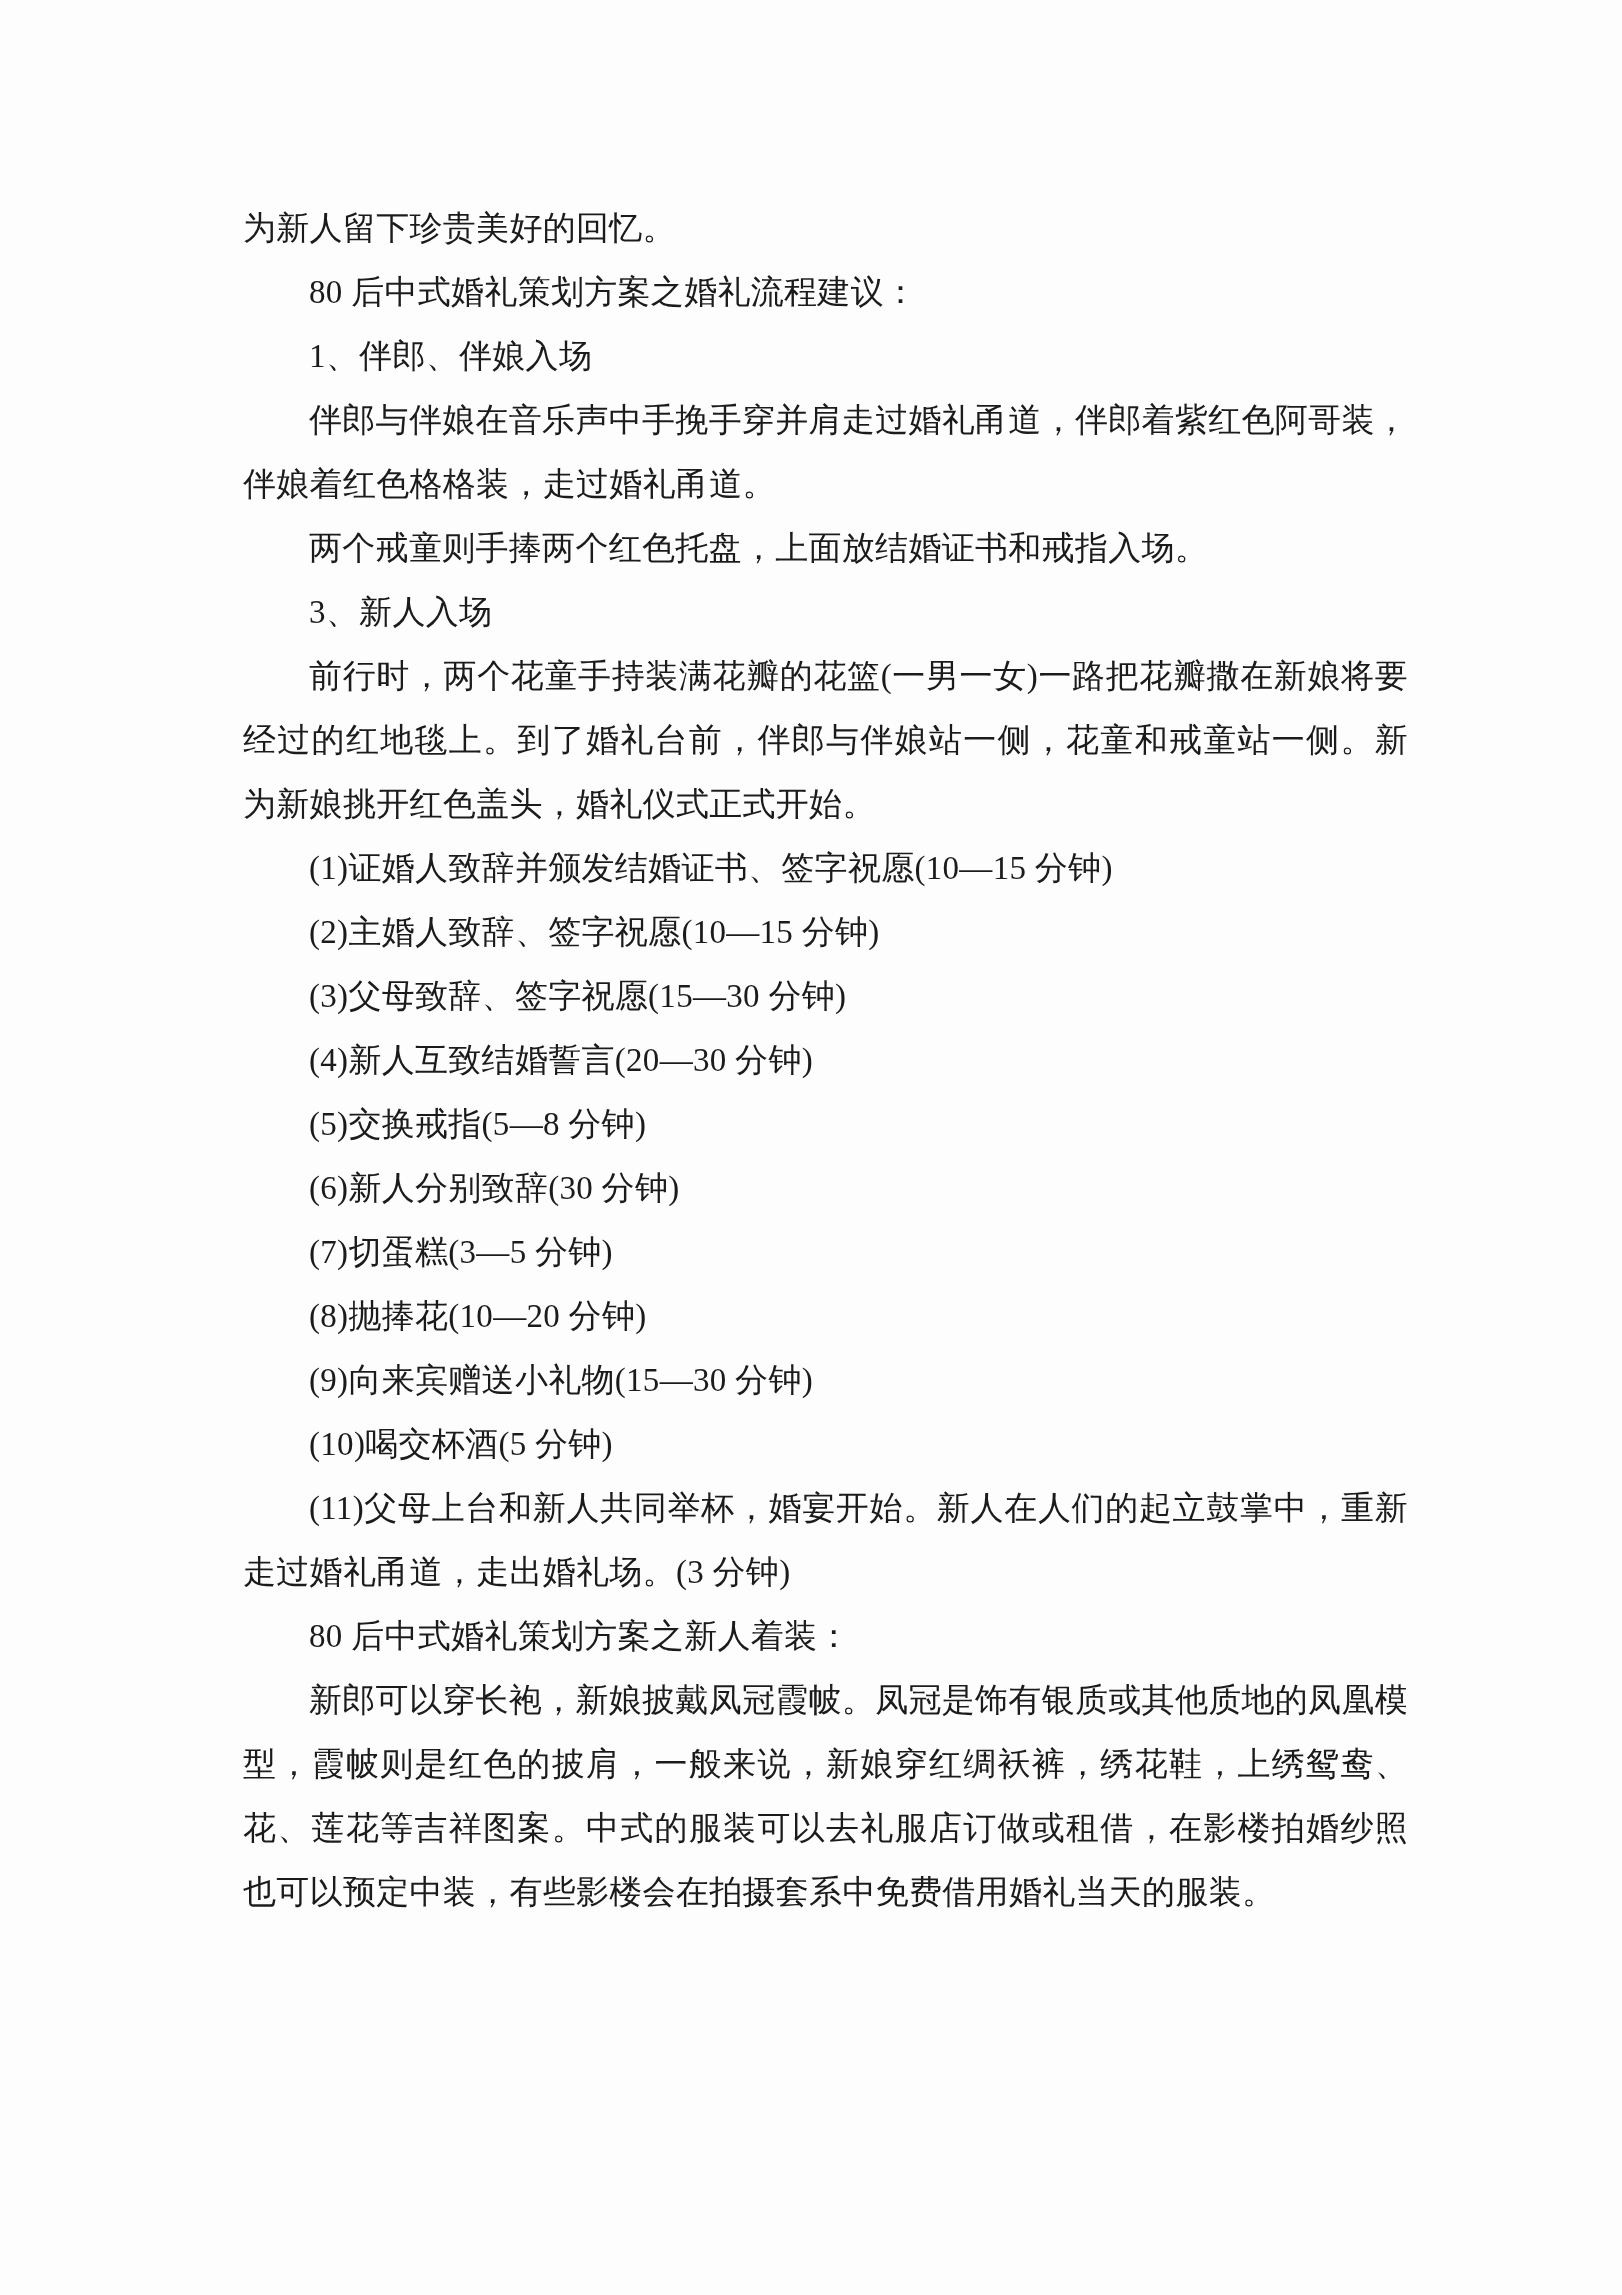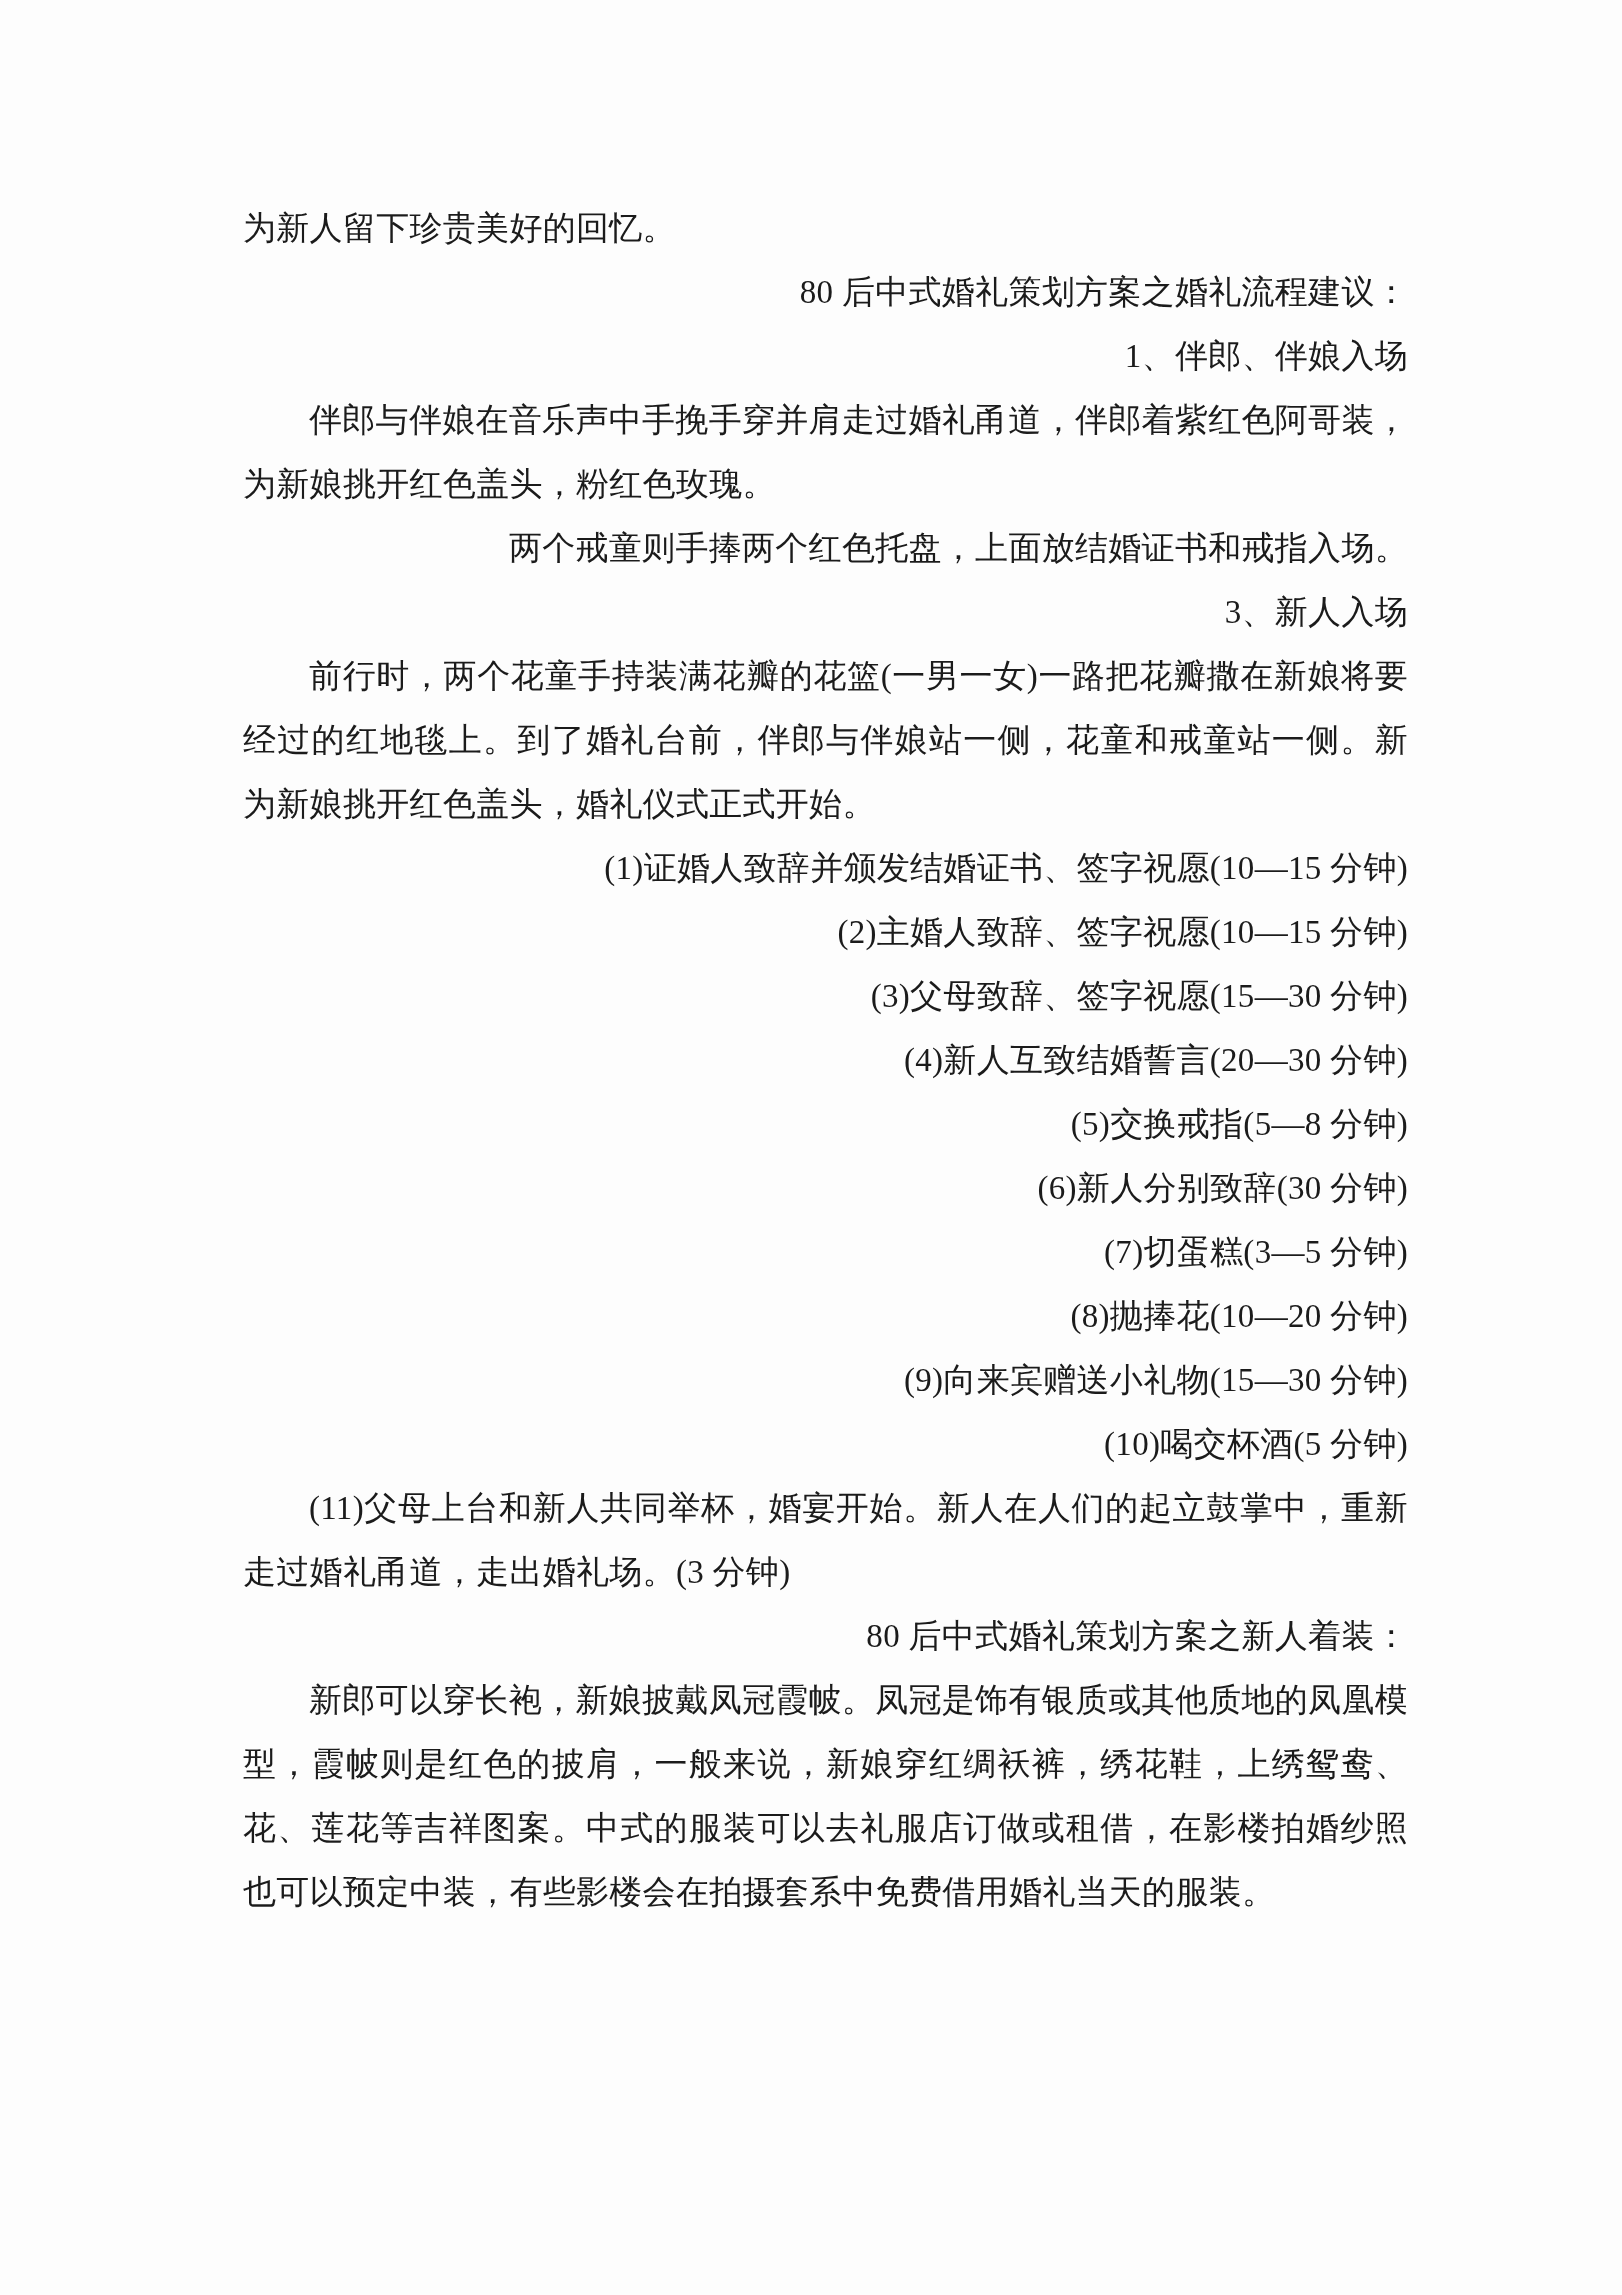--- a/index.html
+++ b/index.html
@@ -32,38 +32,37 @@
     height: 64px;
     line-height: 64px;
     font-size: 33px;
     color: #1b1b1b;
     white-space: pre;
     overflow: hidden;
     letter-spacing: 0.3px;
   }
   .line.indent {
     text-indent: 2em;
-    text-align: right;
   }
   .line.justify {
     white-space: normal;
     text-align: justify;
     text-align-last: justify;
   }
 </style>
 </head>
 <body>
 
 <div class="page">
   <div class="text-block">
       <div class="line">为新人留下珍贵美好的回忆。</div>
       <div class="line indent">80 后中式婚礼策划方案之婚礼流程建议：</div>
       <div class="line indent">1、伴郎、伴娘入场</div>
       <div class="line indent justify">伴郎与伴娘在音乐声中手挽手穿并肩走过婚礼甬道，伴郎着紫红色阿哥装，</div>
-      <div class="line">为新娘挑开红色盖头，粉红色玫瑰。</div>
+      <div class="line">伴娘着红色格格装，走过婚礼甬道。</div>
       <div class="line indent">两个戒童则手捧两个红色托盘，上面放结婚证书和戒指入场。</div>
       <div class="line indent">3、新人入场</div>
       <div class="line indent justify">前行时，两个花童手持装满花瓣的花篮(一男一女)一路把花瓣撒在新娘将要</div>
       <div class="line justify">经过的红地毯上。到了婚礼台前，伴郎与伴娘站一侧，花童和戒童站一侧。新郎</div>
       <div class="line">为新娘挑开红色盖头，婚礼仪式正式开始。</div>
       <div class="line indent">(1)证婚人致辞并颁发结婚证书、签字祝愿(10—15 分钟)</div>
       <div class="line indent">(2)主婚人致辞、签字祝愿(10—15 分钟)</div>
       <div class="line indent">(3)父母致辞、签字祝愿(15—30 分钟)</div>
       <div class="line indent">(4)新人互致结婚誓言(20—30 分钟)</div>
       <div class="line indent">(5)交换戒指(5—8 分钟)</div>

